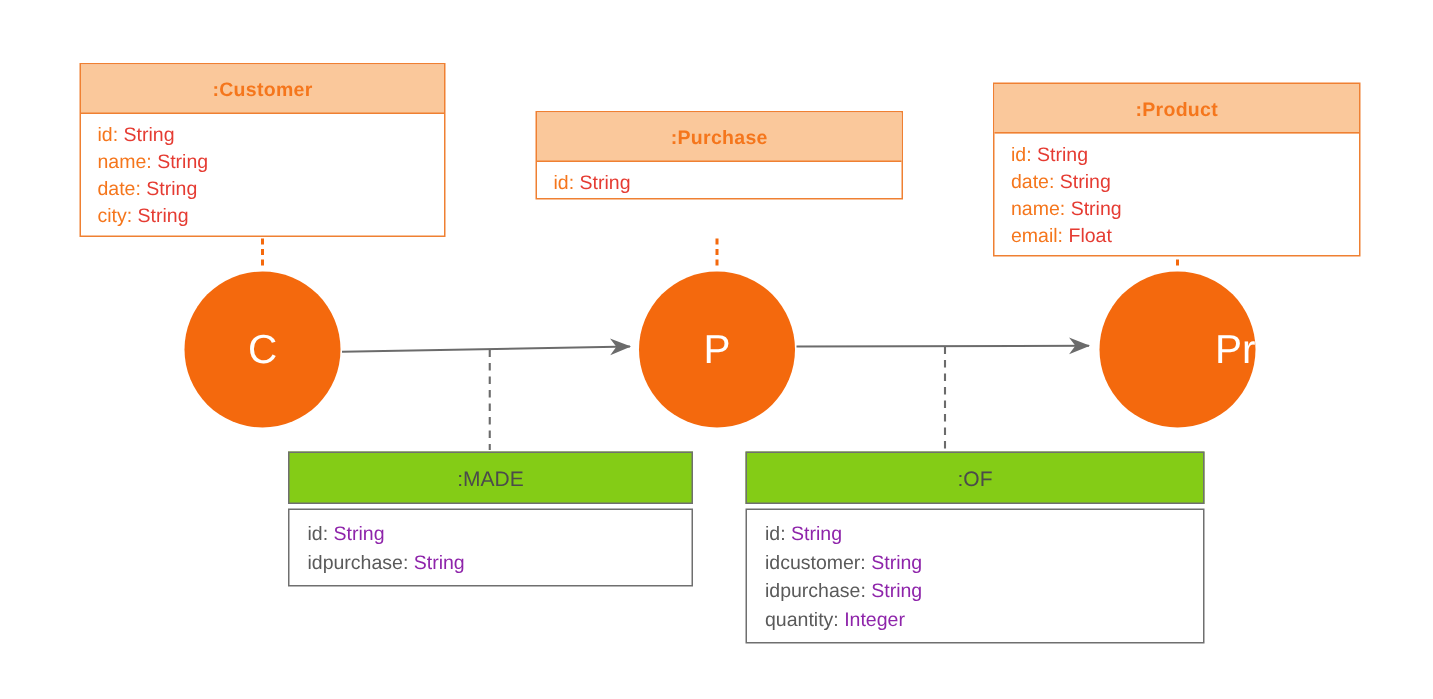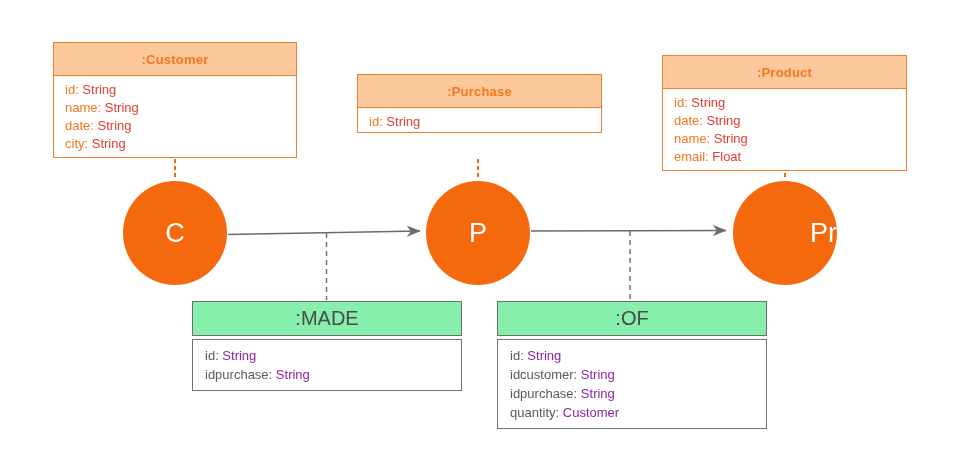--- a/index.html
+++ b/index.html
@@ -12,21 +12,21 @@
   .entity-header{height:33px;background:#FAC89B;border-bottom:1.5px solid #EF8032;display:flex;align-items:center;justify-content:center;color:#F5761C;font-size:13px;font-weight:bold;letter-spacing:.2px;box-sizing:border-box;}
   .entity-body{padding:5px 11px;font-size:13px;line-height:18px;}
   .entity-body .k{color:#F5761C;}
   .entity-body .v{color:#E53B32;}
 
   
   .node-circle{position:absolute;width:104px;height:104px;border-radius:50%;background:#F4690D;display:flex;align-items:center;justify-content:center;color:#ffffff;font-size:27px;font-weight:normal;z-index:3;}
 
   
   .rel{position:absolute;z-index:2;}
-  .rel-header{background:#86efac;border:1.5px solid #6F6F6F;height:35px;display:flex;align-items:center;justify-content:center;color:#4B4B4B;font-size:20px;box-sizing:border-box;}
+  .rel-header{background:#84cc16;border:1.5px solid #6F6F6F;height:35px;display:flex;align-items:center;justify-content:center;color:#4B4B4B;font-size:14px;box-sizing:border-box;}
   .rel-body{margin-top:3px;background:#ffffff;border:1.5px solid #6F6F6F;padding:6px 12px;font-size:13px;line-height:19px;box-sizing:border-box;}
   .rel-body .k{color:#5A5A5A;}
   .rel-body .v{color:#8E24AA;}
 </style>
 </head>
 <body>
 
 <div class="canvas">
 
   <svg class="overlay" viewBox="0 0 955 466">
@@ -85,23 +85,23 @@
   </div>
 
   <div class="rel" style="left:192px;top:301px;width:270px;">
     <div class="rel-header">:MADE</div>
     <div class="rel-body">
       <div><span class="k">id</span><span class="k">: </span><span class="v">String</span></div>
       <div><span class="k">idpurchase</span><span class="k">: </span><span class="v">String</span></div>
     </div>
   </div>
 
-  <div class="rel" style="left:497px;top:301px;width:270px;">
+  <div class="rel" style="left:497px;top:301px;width:306px;">
     <div class="rel-header">:OF</div>
     <div class="rel-body">
       <div><span class="k">id</span><span class="k">: </span><span class="v">String</span></div>
       <div><span class="k">idcustomer</span><span class="k">: </span><span class="v">String</span></div>
       <div><span class="k">idpurchase</span><span class="k">: </span><span class="v">String</span></div>
-      <div><span class="k">quantity</span><span class="k">: </span><span class="v">Customer</span></div>
+      <div><span class="k">quantity</span><span class="k">: </span><span class="v">Integer</span></div>
     </div>
   </div>
 
 </div>
 
 </body></html>

